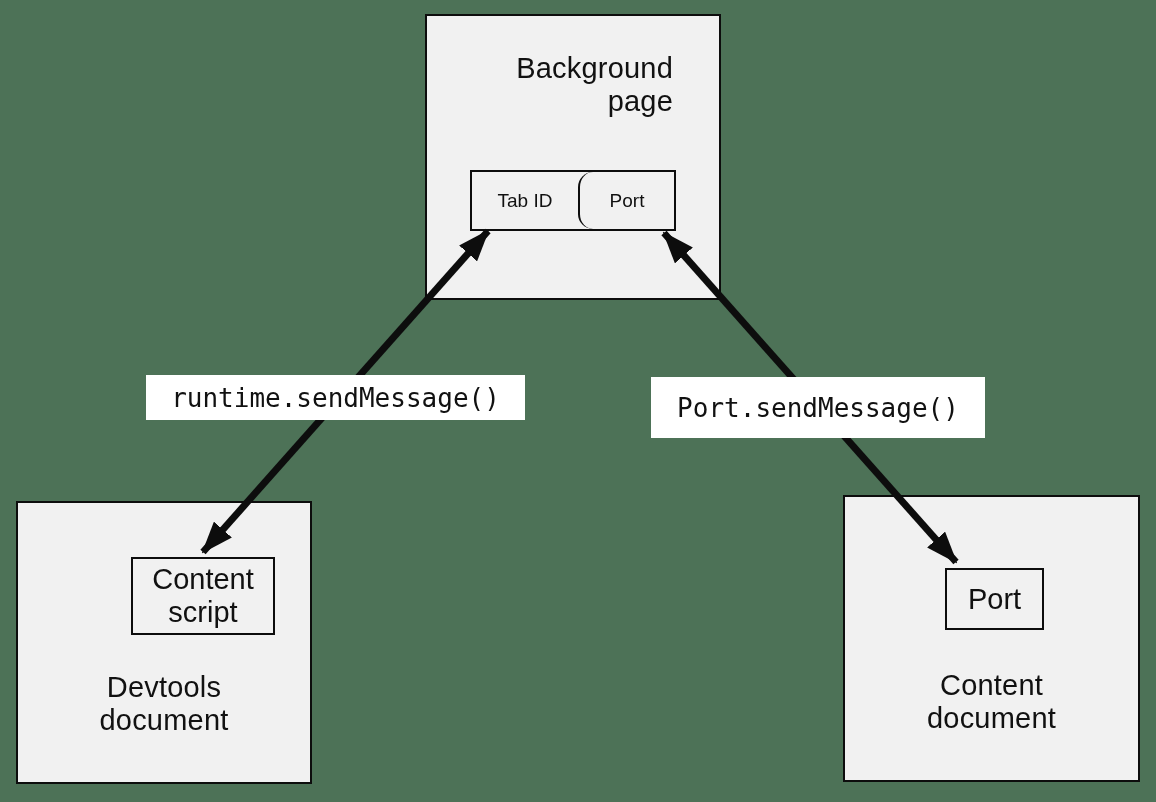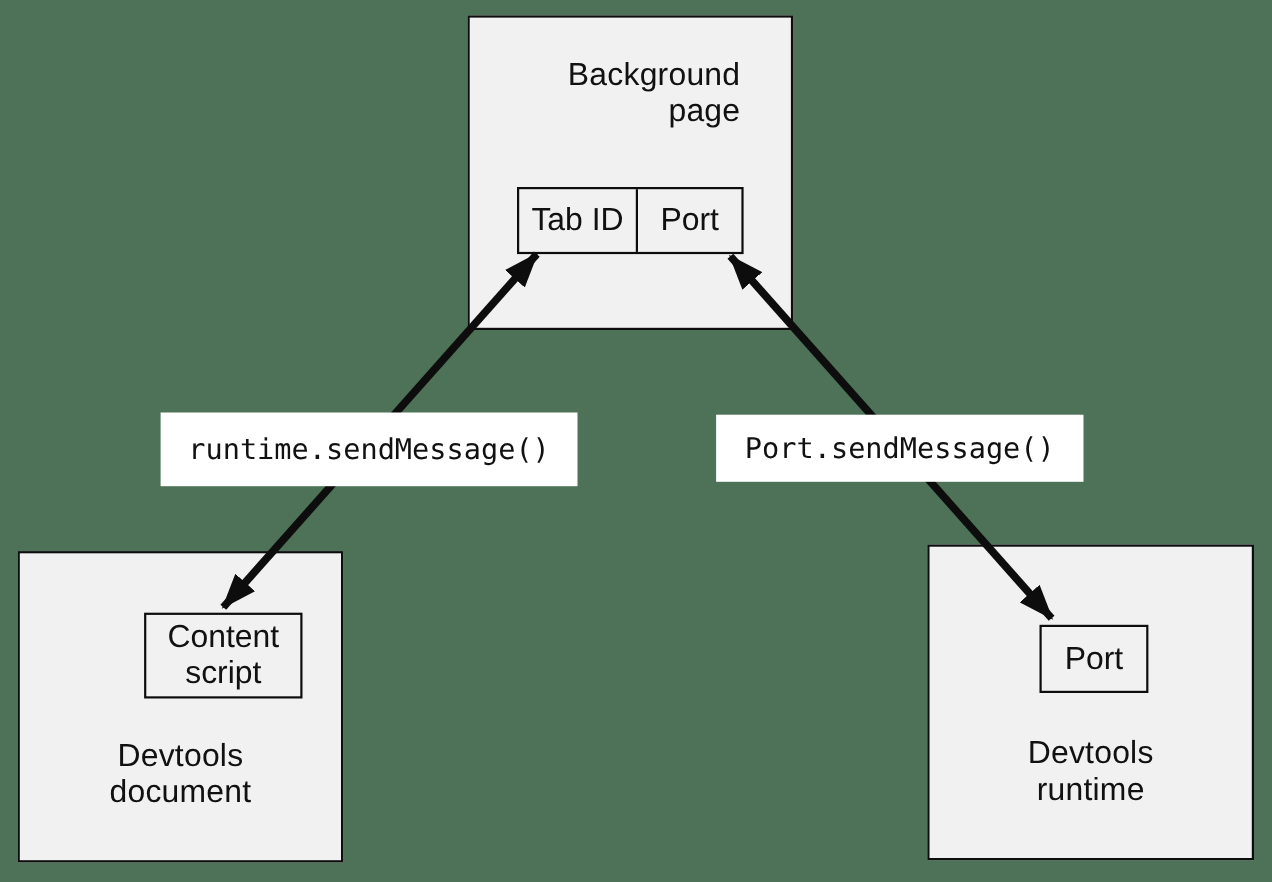--- a/index.html
+++ b/index.html
@@ -44,21 +44,22 @@
     left: 43px; top: 154px;
     display: flex;
     border: 2px solid var(--box-border);
     background: var(--box-fill);
   }
   .cell {
     height: 57px;
     display: flex;
     align-items: center;
     justify-content: center;
-    font-size: 29px;
+    font-size: 19px;
+    border-radius: 15px;
   }
   .cell-tabid { width: 106px; }
   .cell-port  { width: 96px; border-left: 2px solid var(--box-border); }
   
   .content-doc { left: 16px; top: 501px; width: 296px; height: 283px; }
   .content-doc .node-title { top: 168px; }
   .inner-box {
     position: absolute;
     border: 2px solid var(--box-border);
     background: var(--box-fill);
@@ -91,21 +92,21 @@
     position: absolute;
     z-index: 3;
     background: var(--label-bg);
     display: flex;
     align-items: center;
     justify-content: center;
     font-family: "DejaVu Sans Mono", monospace;
     font-size: 26px;
     white-space: nowrap;
   }
-  .edge-label-left  { left: 146px; top: 375px; width: 379px; height: 67px; }
+  .edge-label-left  { left: 146px; top: 375px; width: 379px; height: 45px; }
   .edge-label-right { left: 651px; top: 377px; width: 334px; height: 61px; }
 </style>
 </head>
 <body>
 
 <div class="node bg-page">
   <div class="node-title title-narrow">Background page</div>
   <div class="cells-row">
     <div class="cell cell-tabid">Tab ID</div>
     <div class="cell cell-port">Port</div>
@@ -116,21 +117,21 @@
   <div class="inner-box content-script">
     <span class="inner-label">Content script</span>
   </div>
   <div class="node-title title-narrow">Devtools document</div>
 </div>
 
 <div class="node devtools-doc">
   <div class="inner-box devtools-port">
     <span>Port</span>
   </div>
-  <div class="node-title title-narrow-sm">Devtools runtime</div>
+  <div class="node-title title-narrow-sm">Content document</div>
 </div>
 
 <svg class="arrows" width="1156" height="802" viewBox="0 0 1156 802">
   <defs>
     <marker id="ah" viewBox="0 0 32 24" refX="30" refY="12" markerWidth="32" markerHeight="24" markerUnits="userSpaceOnUse" orient="auto-start-reverse">
       <path d="M0,0 L32,12 L0,24 Z" fill="#0d0d0d"></path>
     </marker>
   </defs>
   <line x1="488" y1="231" x2="203" y2="552" marker-start="url(#ah)" marker-end="url(#ah)"></line>
   <line x1="664" y1="233" x2="956" y2="562" marker-start="url(#ah)" marker-end="url(#ah)"></line>

